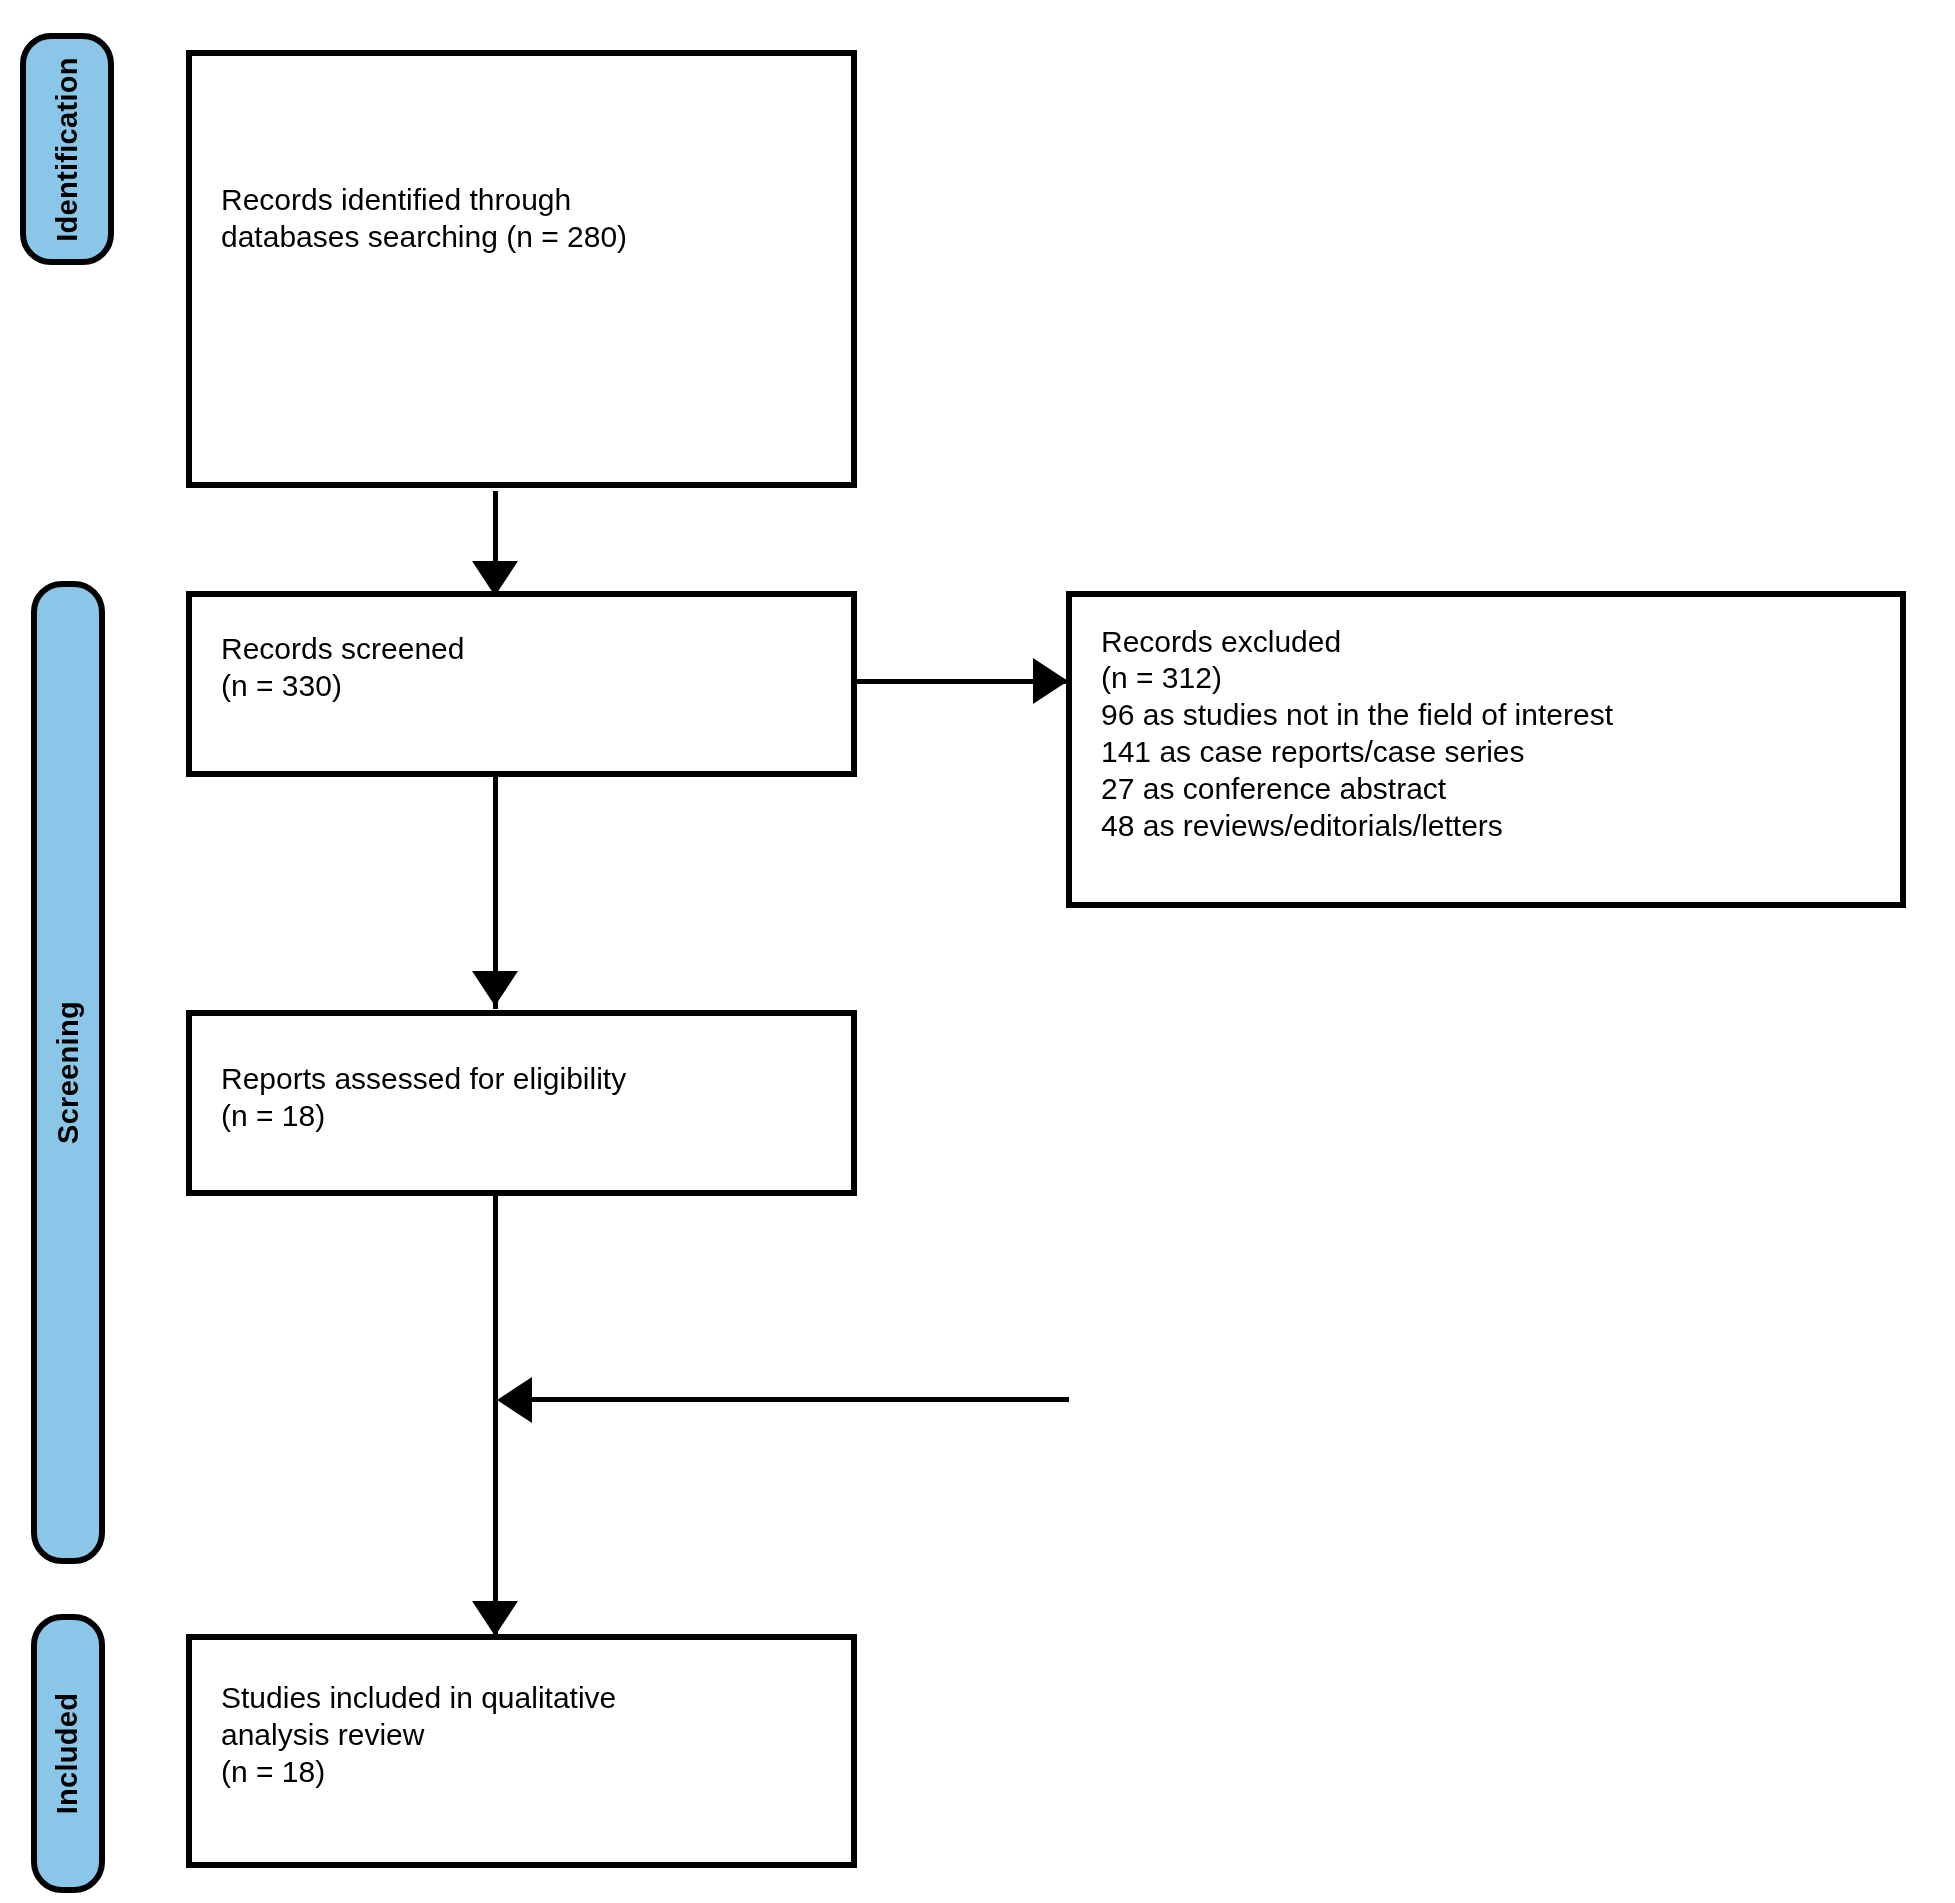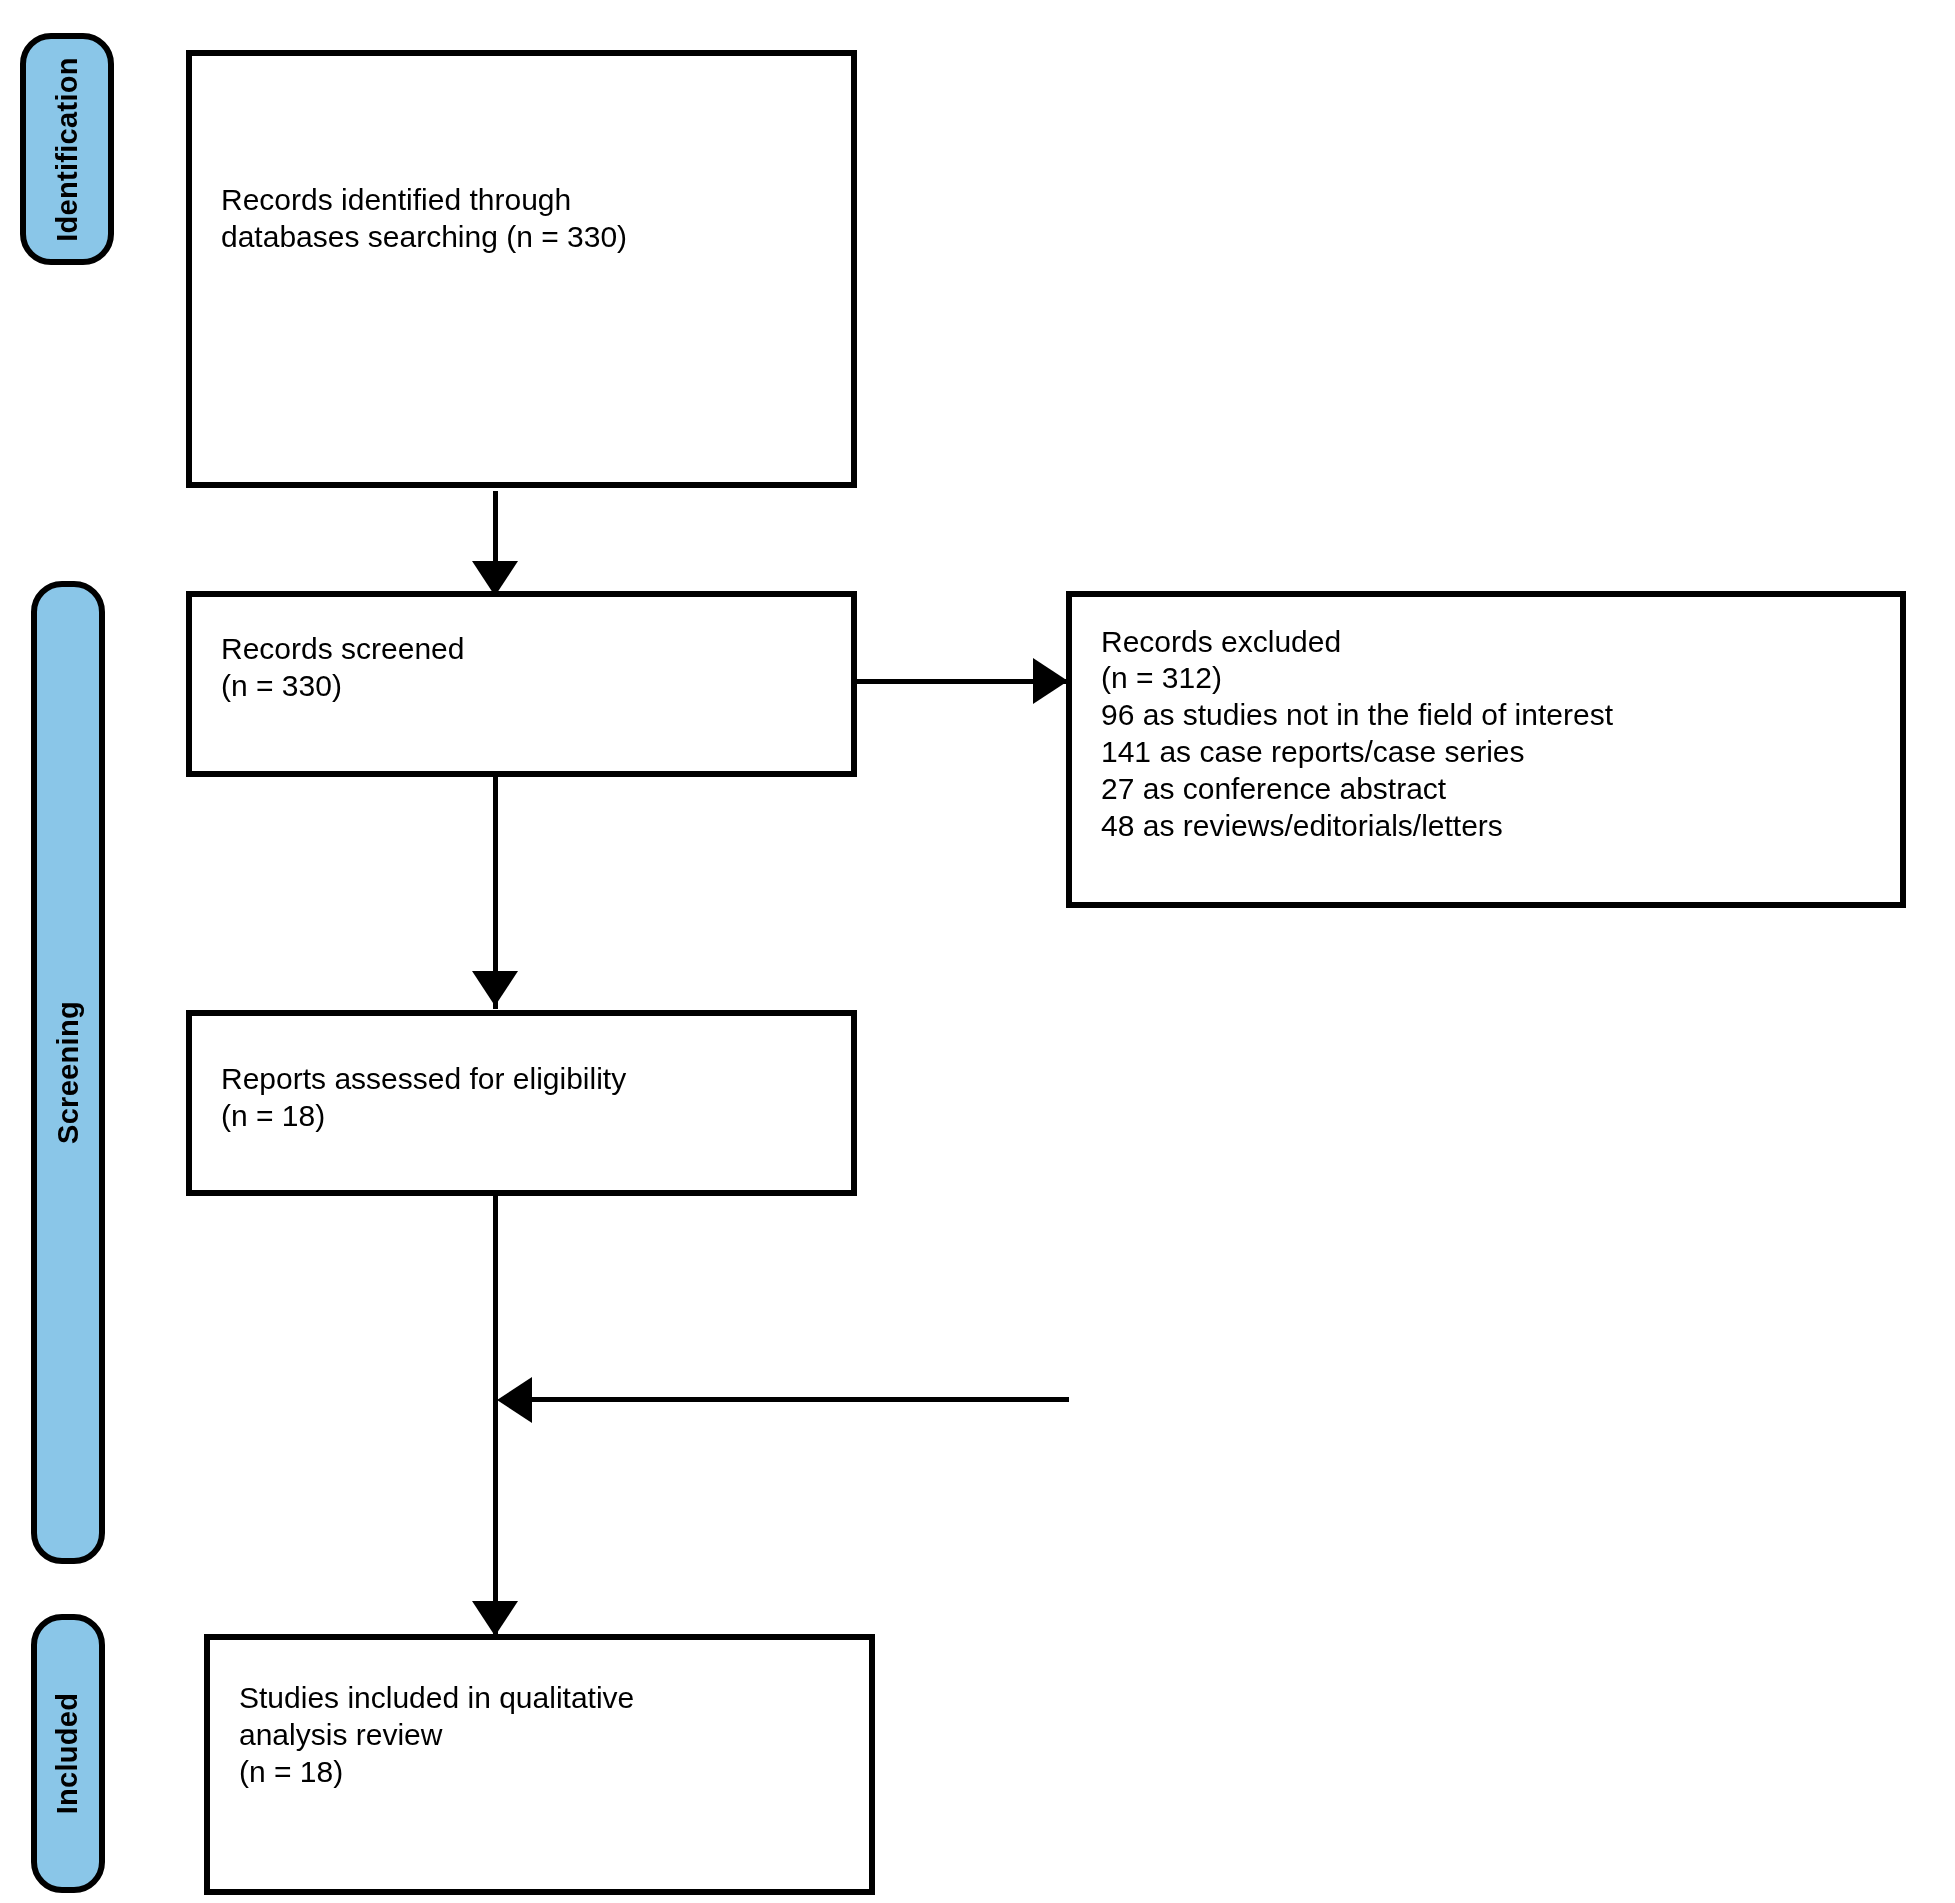--- a/index.html
+++ b/index.html
@@ -126,21 +126,21 @@
   <div class="arrow-down" style="left:472px; top:971px;"></div>
 
   <div class="vline" style="left:493px; top:1189px; height:452px;"></div>
   <div class="arrow-down" style="left:472px; top:1601px;"></div>
 
   <div class="hline" style="left:531px; top:1397px; width:538px;"></div>
   <div class="arrow-left" style="left:497px; top:1377px;"></div>
 
   <div class="box" style="left:186px; top:50px; width:671px; height:438px;">
     <div class="box-text" style="top:126px;">Records identified through
-databases searching (n = 330)</div>
+databases searching (n = 280)</div>
   </div>
 
 
   <div class="box" style="left:186px; top:591px; width:671px; height:186px;">
     <div class="box-text" style="top:34px;">Records screened
 (n = 330)</div>
   </div>
 
   <div class="box" style="left:1066px; top:591px; width:840px; height:317px;">
     <div class="box-text" style="top:26.6px;">Records excluded
@@ -150,20 +150,20 @@
 27 as conference abstract
 48 as reviews/editorials/letters</div>
   </div>
 
   <div class="box" style="left:186px; top:1010px; width:671px; height:186px;">
     <div class="box-text" style="top:45px;">Reports assessed for eligibility
 (n = 18)</div>
   </div>
 
 
-  <div class="box" style="left:186px; top:1634px; width:671px; height:261px;margin-left:18px;">
+  <div class="box" style="left:186px; top:1634px; width:671px; height:234px;">
     <div class="box-text" style="top:40px;">Studies included in qualitative
 analysis review
 (n = 18)</div>
   </div>
 
 </div>
 
 
 </body></html>

